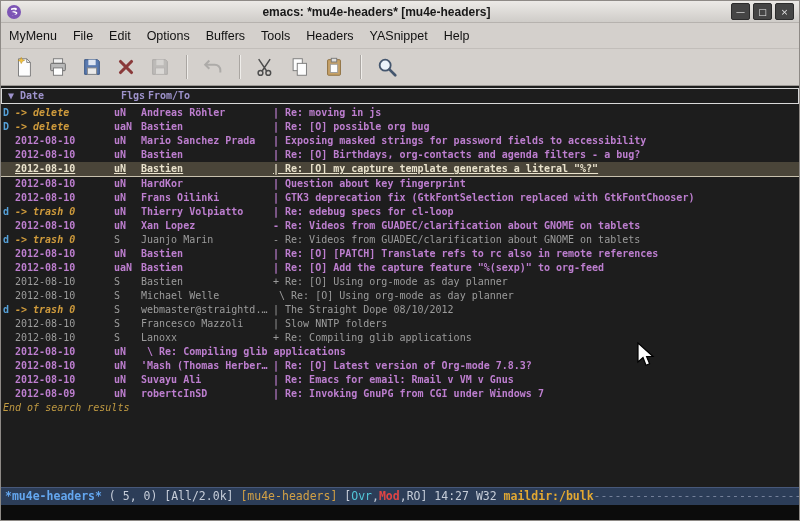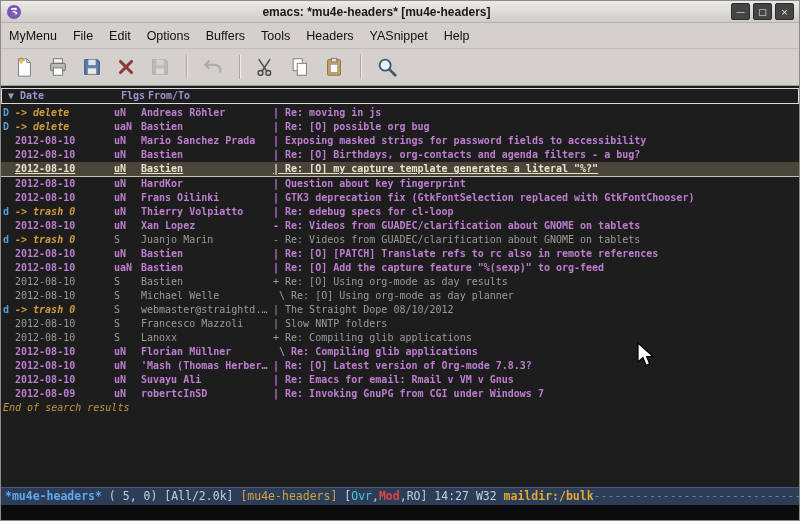--- a/index.html
+++ b/index.html
@@ -193,26 +193,26 @@
         <div class="row unread"><span class="c-mark"></span><span class="c-date">2012-08-10</span><span class="c-flags">uN</span><span class="c-from">Mario Sanchez Prada</span><span class="c-thread">| Exposing masked strings for password fields to accessibility</span></div>
         <div class="row unread"><span class="c-mark"></span><span class="c-date">2012-08-10</span><span class="c-flags">uN</span><span class="c-from">Bastien</span><span class="c-thread">| Re: [O] Birthdays, org-contacts and agenda filters - a bug?</span></div>
         <div class="row current"><span class="c-mark"></span><span class="c-date">2012-08-10</span><span class="c-flags">uN</span><span class="c-from">Bastien</span><span class="c-thread">| Re: [O] my capture template generates a literal "%?"</span></div>
         <div class="row unread"><span class="c-mark"></span><span class="c-date">2012-08-10</span><span class="c-flags">uN</span><span class="c-from">HardKor</span><span class="c-thread">| Question about key fingerprint</span></div>
         <div class="row unread"><span class="c-mark"></span><span class="c-date">2012-08-10</span><span class="c-flags">uN</span><span class="c-from">Frans Oilinki</span><span class="c-thread">| GTK3 deprecation fix (GtkFontSelection replaced with GtkFontChooser)</span></div>
         <div class="row unread"><span class="c-mark">d</span><span class="c-date marked">-&gt; trash 0</span><span class="c-flags">uN</span><span class="c-from">Thierry Volpiatto</span><span class="c-thread">| Re: edebug specs for cl-loop</span></div>
         <div class="row unread"><span class="c-mark"></span><span class="c-date">2012-08-10</span><span class="c-flags">uN</span><span class="c-from">Xan Lopez</span><span class="c-thread">- Re: Videos from GUADEC/clarification about GNOME on tablets</span></div>
         <div class="row read"><span class="c-mark">d</span><span class="c-date marked">-&gt; trash 0</span><span class="c-flags">S</span><span class="c-from">Juanjo Marin</span><span class="c-thread">- Re: Videos from GUADEC/clarification about GNOME on tablets</span></div>
         <div class="row unread"><span class="c-mark"></span><span class="c-date">2012-08-10</span><span class="c-flags">uN</span><span class="c-from">Bastien</span><span class="c-thread">| Re: [O] [PATCH] Translate refs to rc also in remote references</span></div>
         <div class="row unread"><span class="c-mark"></span><span class="c-date">2012-08-10</span><span class="c-flags">uaN</span><span class="c-from">Bastien</span><span class="c-thread">| Re: [O] Add the capture feature "%(sexp)" to org-feed</span></div>
-        <div class="row read"><span class="c-mark"></span><span class="c-date">2012-08-10</span><span class="c-flags">S</span><span class="c-from">Bastien</span><span class="c-thread">+ Re: [O] Using org-mode as day results</span></div>
+        <div class="row read"><span class="c-mark"></span><span class="c-date">2012-08-10</span><span class="c-flags">S</span><span class="c-from">Bastien</span><span class="c-thread">+ Re: [O] Using org-mode as day planner</span></div>
         <div class="row read"><span class="c-mark"></span><span class="c-date">2012-08-10</span><span class="c-flags">S</span><span class="c-from">Michael Welle</span><span class="c-thread"> \ Re: [O] Using org-mode as day planner</span></div>
         <div class="row read"><span class="c-mark">d</span><span class="c-date marked">-&gt; trash 0</span><span class="c-flags">S</span><span class="c-from">webmaster@straightd...</span><span class="c-thread">| The Straight Dope 08/10/2012</span></div>
         <div class="row read"><span class="c-mark"></span><span class="c-date">2012-08-10</span><span class="c-flags">S</span><span class="c-from">Francesco Mazzoli</span><span class="c-thread">| Slow NNTP folders</span></div>
         <div class="row read"><span class="c-mark"></span><span class="c-date">2012-08-10</span><span class="c-flags">S</span><span class="c-from">Lanoxx</span><span class="c-thread">+ Re: Compiling glib applications</span></div>
-        <div class="row unread"><span class="c-mark"></span><span class="c-date">2012-08-10</span><span class="c-flags">uN</span><span class="c-from">Florian Müllner</span><span class="c-thread"> \ Re: Compiling glib applications</span></div>
+        <div class="row unread"><span class="c-mark"></span><span class="c-date">2012-08-10</span><span class="c-flags">uN</span><span class="c-thread"> \ Re: Compiling glib applications</span></div>
         <div class="row unread"><span class="c-mark"></span><span class="c-date">2012-08-10</span><span class="c-flags">uN</span><span class="c-from">'Mash (Thomas Herbert)</span><span class="c-thread">| Re: [O] Latest version of Org-mode 7.8.3?</span></div>
         <div class="row unread"><span class="c-mark"></span><span class="c-date">2012-08-10</span><span class="c-flags">uN</span><span class="c-from">Suvayu Ali</span><span class="c-thread">| Re: Emacs for email: Rmail v VM v Gnus</span></div>
         <div class="row unread"><span class="c-mark"></span><span class="c-date">2012-08-09</span><span class="c-flags">uN</span><span class="c-from">robertcInSD</span><span class="c-thread">| Re: Invoking GnuPG from CGI under Windows 7</span></div>
       </div>
     <div class="end-marker">End of search results</div>
   </div>
 
   <div class="modeline"><span class="ml-name">*mu4e-headers*</span><span class="ml-plain"> ( 5, 0) </span><span class="ml-plain">[All/2.0k] </span><span class="ml-mode">[mu4e-headers]</span><span class="ml-plain"> [</span><span class="ml-ovr">Ovr</span><span class="ml-plain">,</span><span class="ml-mod">Mod</span><span class="ml-plain">,RO]</span><span class="ml-plain"> 14:27 W32 </span><span class="ml-folder">maildir:/bulk</span><span class="ml-dashes">----------------------------------------</span></div>
 
   <div class="echo"></div>

